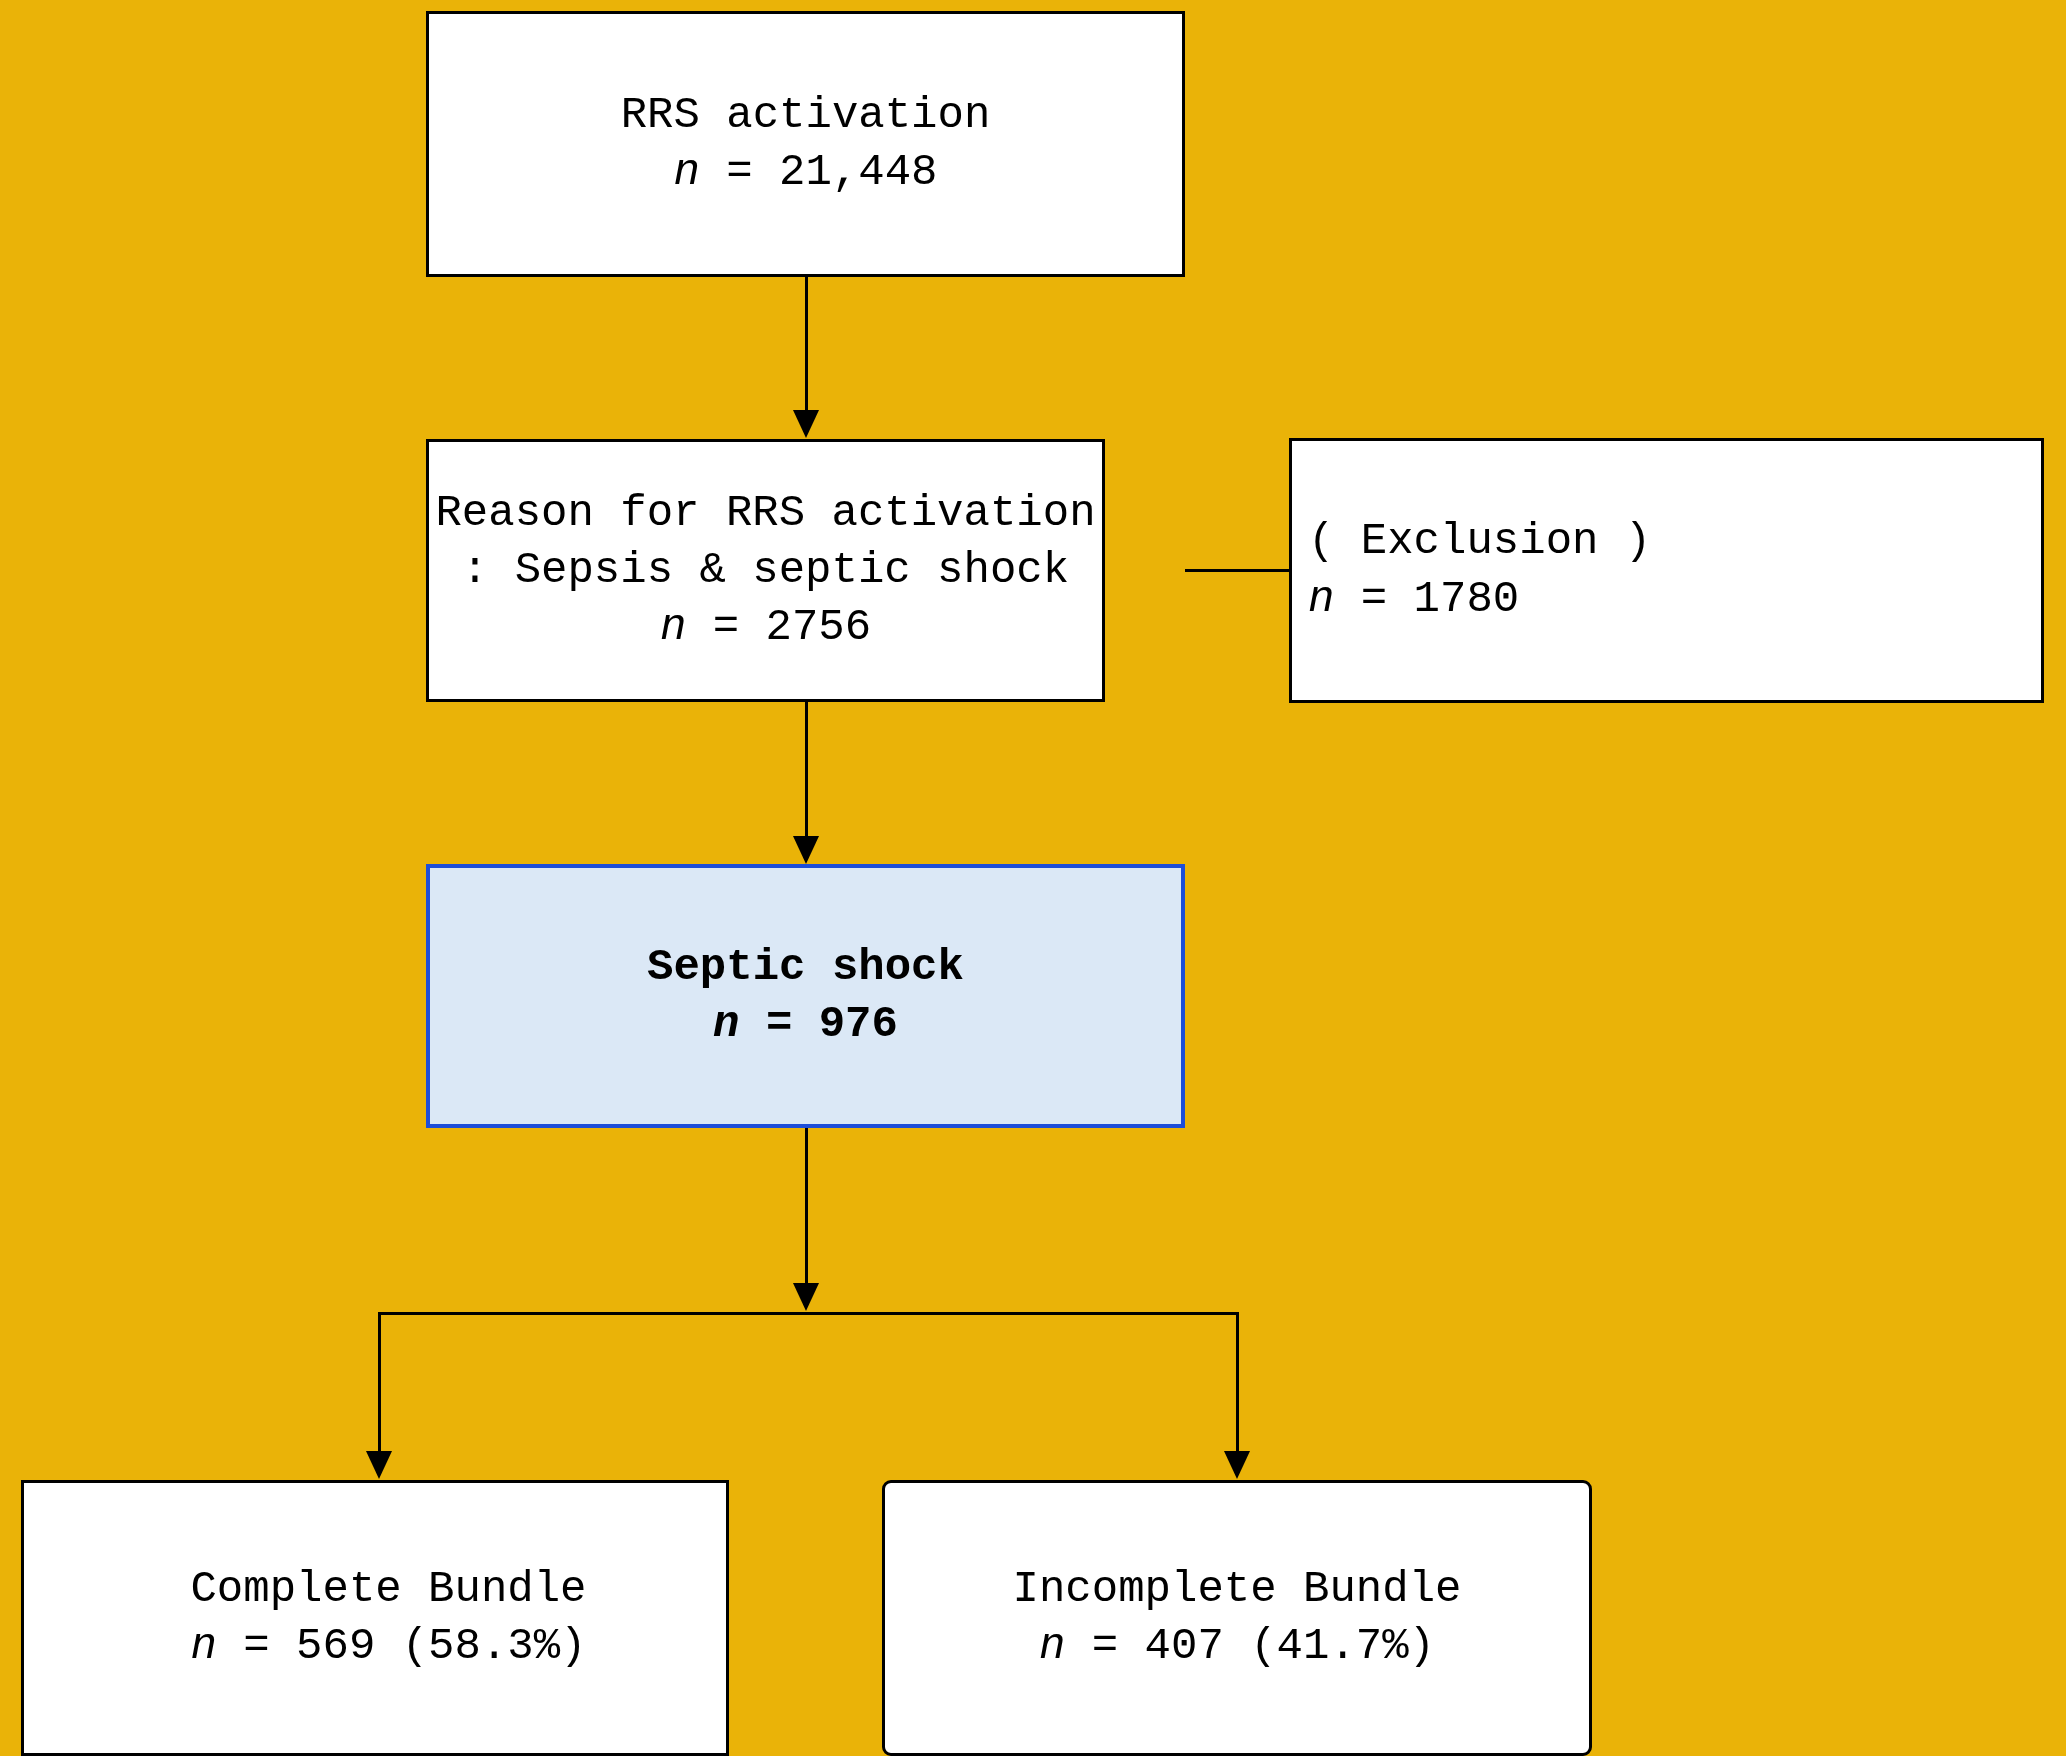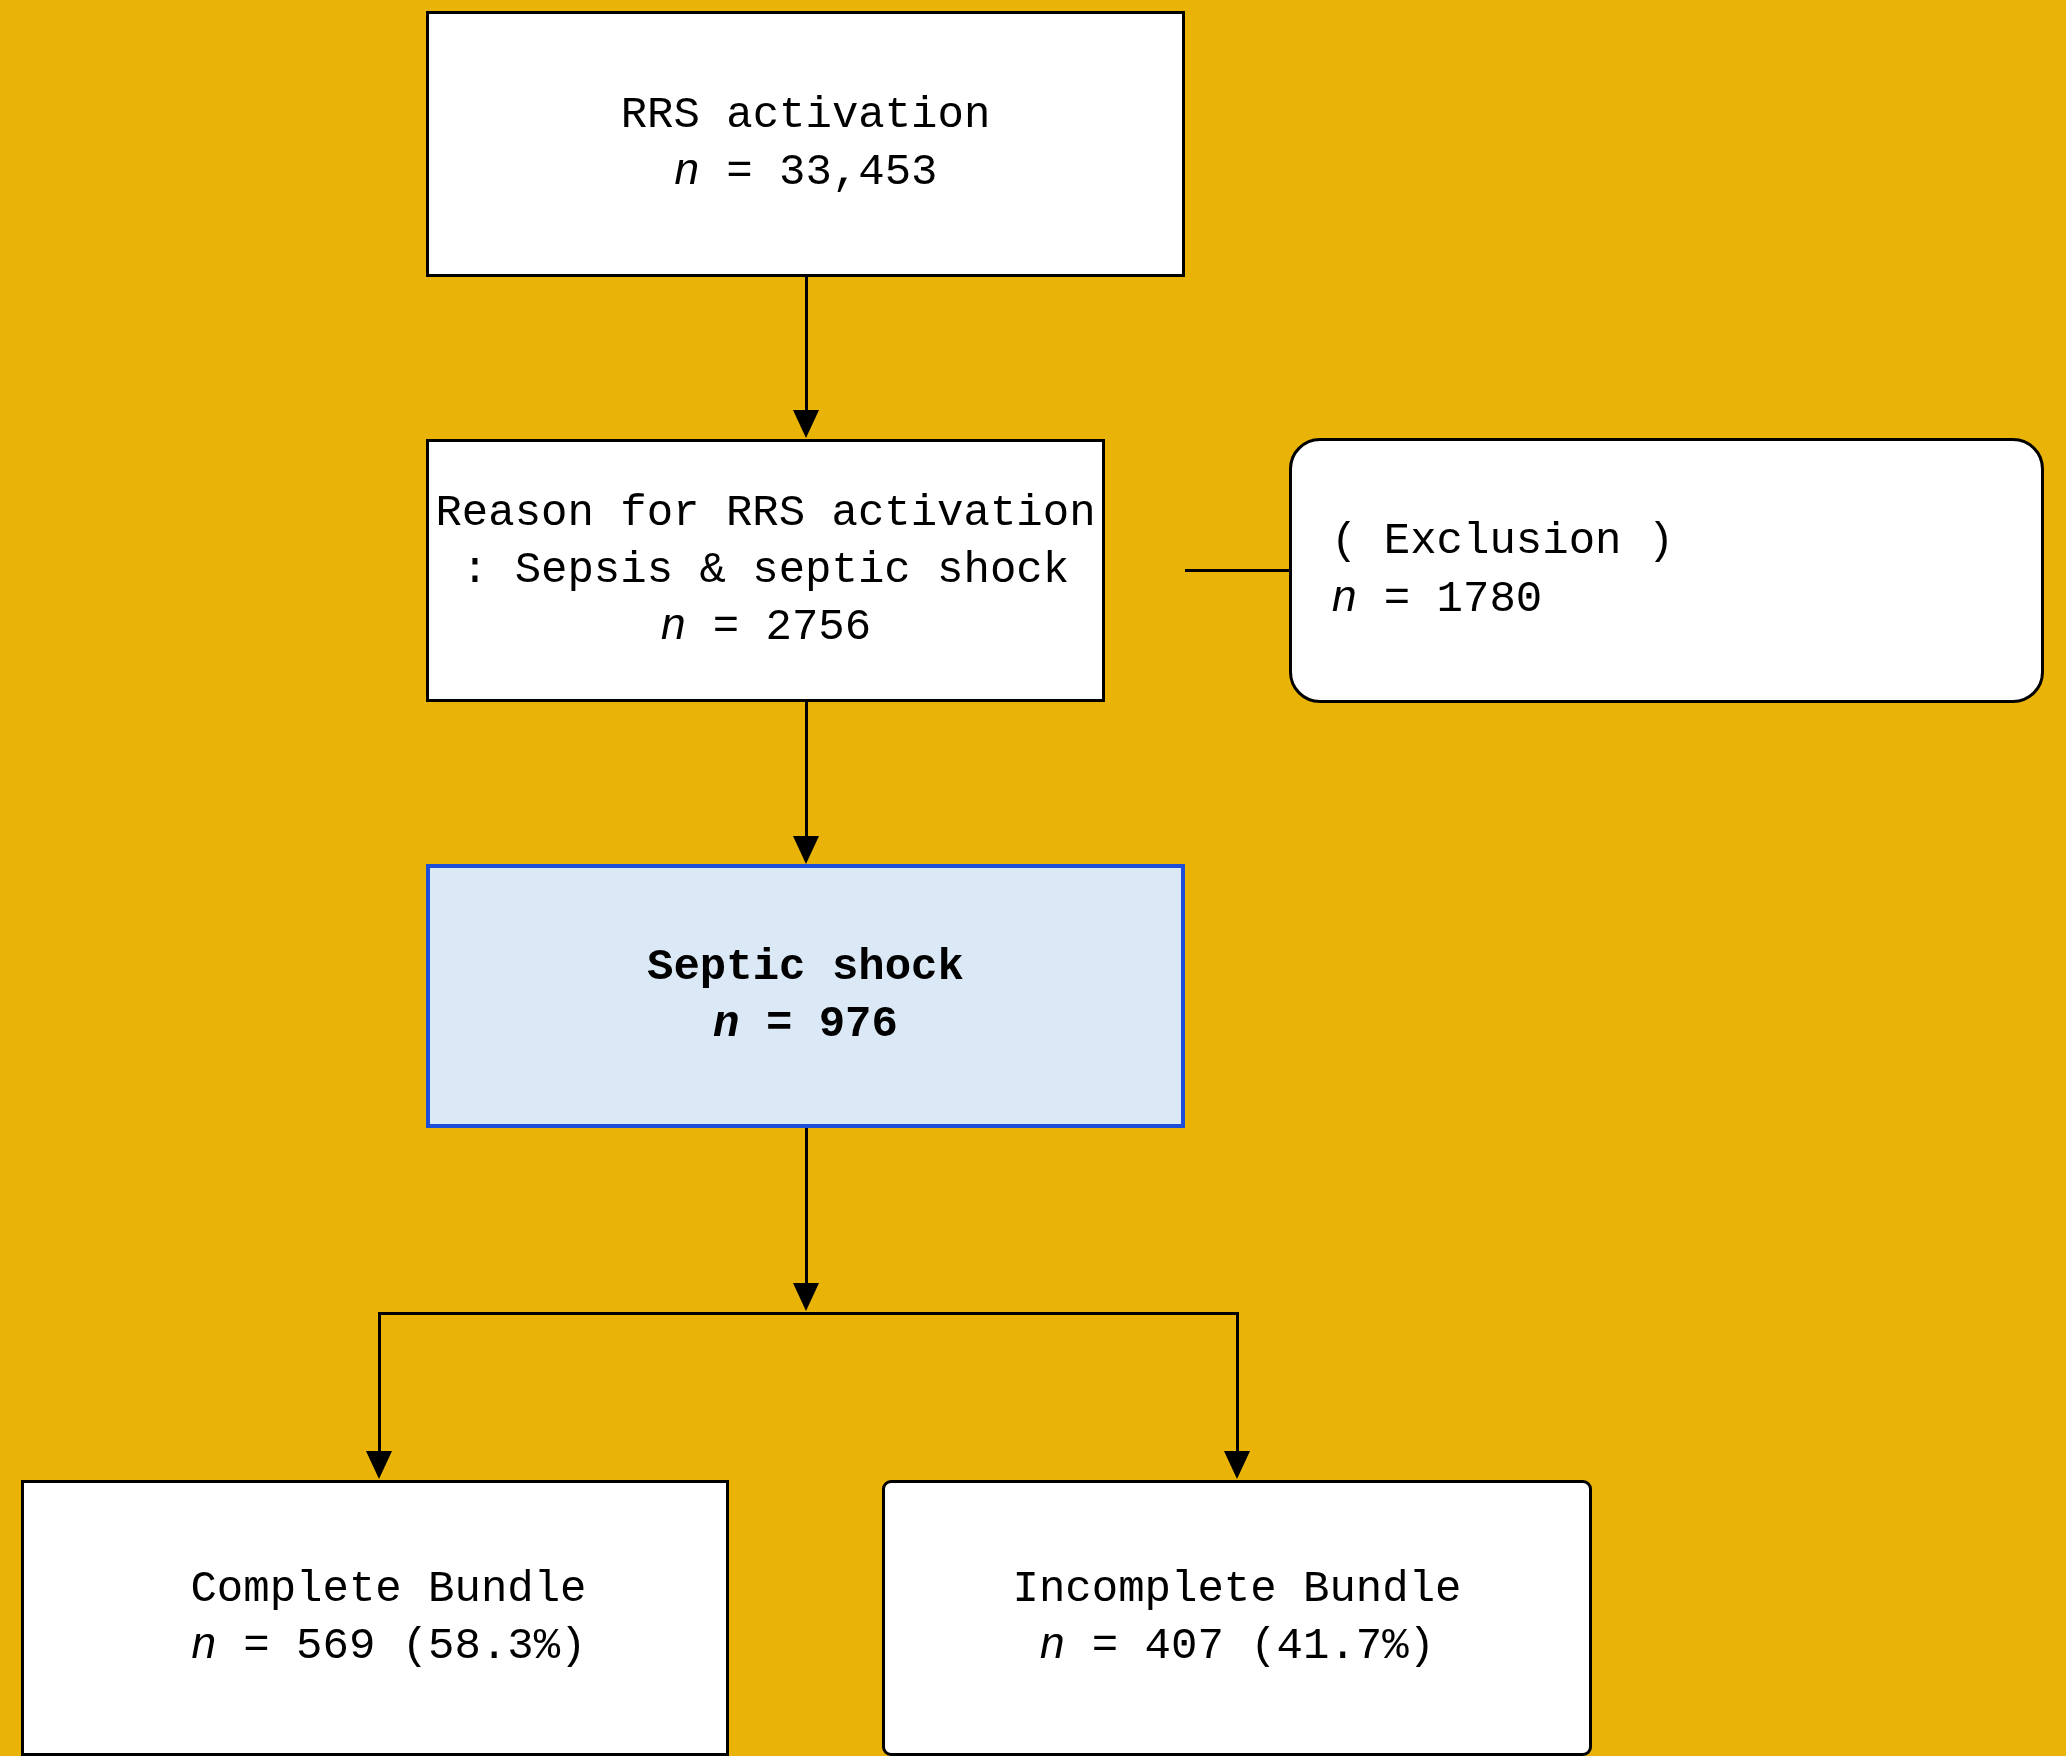--- a/index.html
+++ b/index.html
@@ -29,22 +29,21 @@
     line-height: 1.30;
   }
   .node .line {
     display: block;
     white-space: nowrap;
     font-size: 44px;
   }
   .node.left-align {
     align-items: flex-start;
     text-align: left;
-    padding-left: 39px;
-    border-radius: 31px;
+    padding-left: 16px;
   }
   .node.left-align .line.centered {
     width: 100%;
     text-align: left;
     padding-right: 32px;
     box-sizing: border-box;
   }
   .node.highlight {
     background: #dbe8f6;
     border: 4px solid #1d4ed8;
@@ -84,21 +83,21 @@
   #node-complete       { left: 21px;   top: 1480px; width: 708px; height: 276px; padding-left: 27px; }
   #node-incomplete     { left: 882px; top: 1480px; width: 710px; height: 276px; border-radius: 9px; }
 </style>
 </head>
 <body>
 
 <div id="canvas">
 
   <div class="node" id="node-rrs">
     <span class="line">RRS activation</span>
-    <span class="line"><span class="ital">n</span>&nbsp;<span>= 33,453</span></span>
+    <span class="line"><span class="ital">n</span>&nbsp;<span>= 21,448</span></span>
   </div>
 
   <div class="vline" style="left:805px; top:277px; height:134px;"></div>
   <div class="arrow-down" style="left:793px; top:410px;"></div>
 
   <div class="node" id="node-reason">
     <span class="line">Reason for RRS activation</span>
     <span class="line">: Sepsis &amp; septic shock</span>
     <span class="line"><span class="ital">n</span>&nbsp;<span>= 2756</span></span>
   </div>

